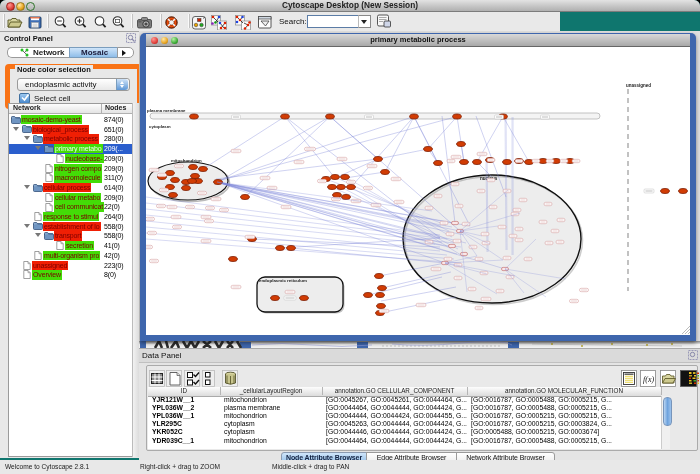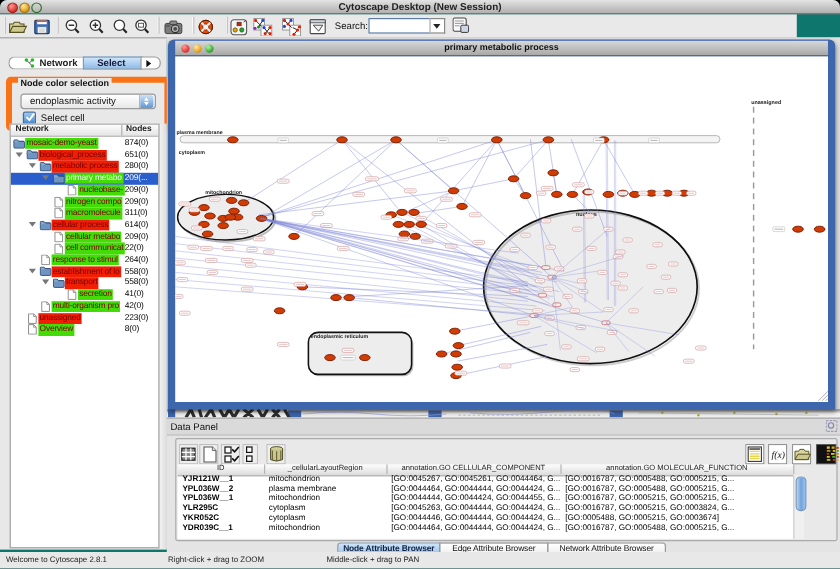--- a/index.html
+++ b/index.html
@@ -7,21 +7,21 @@
   .abs{position:absolute;}
   
   #win{position:absolute;left:0;top:0;width:700px;height:474px;background:#0f766e;
        border-radius:6px 6px 0 0;overflow:hidden;}
   #titlebar{position:absolute;left:0;top:0;width:700px;height:11px;
        background:linear-gradient(#e3e3e3,#c6c6c6 55%,#b0b0b0);
        border-bottom:1px solid #7c7c7c;}
   #titlebar .t{position:absolute;left:0;top:0;width:700px;text-align:center;
        font-size:8.3px;font-weight:bold;color:#222;line-height:11px;}
   .light{position:absolute;top:2px;width:7px;height:7px;border-radius:50%;}
-  #toolbar{position:absolute;left:0;top:12px;width:664px;height:19px;background:#e9e9e9;
+  #toolbar{position:absolute;left:0;top:12px;width:560px;height:19px;background:#e9e9e9;
        border-bottom:2px solid #a3a3a3;}
   .sep{position:absolute;top:2px;width:1px;height:14px;background:#c2c2c2;border-left:1px solid #fafafa;}
   
   #cpanel{position:absolute;left:0;top:32px;width:139px;height:426px;background:#e8e8e8;}
   #cphead{position:absolute;left:0;top:0;width:139px;height:11px;font-size:7.5px;font-weight:bold;color:#111;}
   .grpbox{position:absolute;left:5px;top:32px;width:127px;height:35px;
       border:5px solid #f97316;border-radius:4px;}
   .grplab{position:absolute;left:5px;top:-4px;background:#e8e8e8;padding:0 2px;
       font-size:7.5px;font-weight:bold;color:#111;}
   
@@ -159,35 +159,43 @@
       <div class="abs" style="left:2px;top:4px;width:0;height:0;border-left:3.2px solid transparent;border-right:3.2px solid transparent;border-top:4px solid #222;"></div>
     </div>
     <svg class="abs" style="left:377px;top:2px" width="14" height="14" viewBox="0 0 14 14">
       <rect x="0.5" y="1" width="11" height="11" rx="1.5" fill="#f8f8f8" stroke="#444" stroke-width="0.9"></rect>
       <path d="M2 3.5 H9.5 M2 5.5 H9.5 M2 7.5 H6" stroke="#888" stroke-width="0.7"></path>
       <rect x="7" y="7" width="6.5" height="6" rx="1" fill="#cfd6e8" stroke="#333" stroke-width="0.8"></rect>
     </svg>
   </div>
 
   <div id="cpanel">
+    <div id="cphead">
+        <span style="position:absolute;left:4px;top:2px;">Control Panel</span>
+      <svg class="abs" style="left:126px;top:1px" width="10" height="10" viewBox="0 0 10 10">
+        <rect x="0.5" y="0.5" width="9" height="9" fill="none" stroke="#9a9ab8" stroke-width="1" stroke-dasharray="2 1"></rect>
+        <circle cx="4.5" cy="4.5" r="2.2" fill="none" stroke="#8888aa" stroke-width="1"></circle>
+        <line x1="6" y1="6" x2="8.5" y2="8.5" stroke="#8888aa" stroke-width="1.2"></line>
+      </svg>
+    </div>
 
     <div class="abs" style="left:7px;top:15px;width:125px;height:11px;">
       <div class="abs" style="left:0;top:0;width:110px;height:9px;background:#fff;border:1px solid #9a9a9a;border-radius:5px 0 0 5px;border-right:none;"></div>
       <div class="abs" style="left:62px;top:0;width:48px;height:9px;background:linear-gradient(#cfe5fa,#8fbde9);border:1px solid #7a9dbd;"></div>
       <div class="abs" style="left:110px;top:0;width:15px;height:9px;background:#fff;border:1px solid #9a9a9a;border-radius:0 5px 5px 0;">
         <div class="abs" style="left:4px;top:2px;width:0;height:0;border-top:3.2px solid transparent;border-bottom:3.2px solid transparent;border-left:4.5px solid #111;"></div>
       </div>
       <svg class="abs" style="left:13px;top:1px" width="9" height="9" viewBox="0 0 9 9">
         <path d="M2 2 L7 7 M7 2 L4.5 4.5" stroke="#333" stroke-width="0.7"></path>
         <circle cx="2" cy="2" r="1.5" fill="#22bb22"></circle>
           <circle cx="7" cy="2" r="1.5" fill="#22bb22"></circle>
         <circle cx="7" cy="7" r="1.5" fill="#22bb22"></circle>
       </svg>
       <div class="abs" style="left:26px;top:0.5px;font-size:8px;font-weight:bold;color:#222;">Network</div>
-      <div class="abs" style="left:74px;top:0.5px;font-size:8px;font-weight:bold;color:#1a1a3a;">Select</div>
+      <div class="abs" style="left:74px;top:0.5px;font-size:8px;font-weight:bold;color:#1a1a3a;">Mosaic</div>
     </div>
 
     <div class="grpbox">
       <div class="grplab">Node color selection</div>
       <div class="abs" style="left:7px;top:9px;width:111px;height:11px;background:linear-gradient(#ffffff,#e8e8e8);border:1px solid #9a9a9a;border-radius:3px;">
         <div class="abs" style="left:7px;top:1px;font-size:8px;color:#111;">endoplasmic activity</div>
         <div class="abs" style="left:98px;top:0px;width:11px;height:10.5px;background:linear-gradient(#cfe3f8,#5e97d6);border-radius:0 3px 3px 0;border-left:1px solid #7a9dbd;">
           <div class="abs" style="left:2.6px;top:1.5px;width:0;height:0;border-left:2.6px solid transparent;border-right:2.6px solid transparent;border-bottom:3.2px solid #fff;"></div>
           <div class="abs" style="left:2.6px;top:6px;width:0;height:0;border-left:2.6px solid transparent;border-right:2.6px solid transparent;border-top:3.2px solid #fff;"></div>
         </div>

